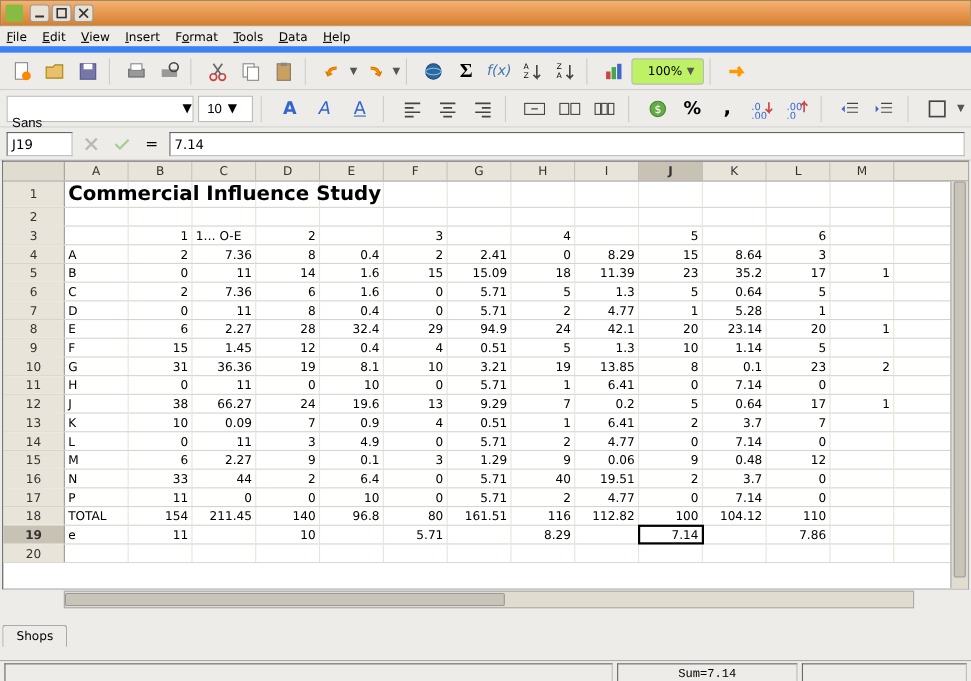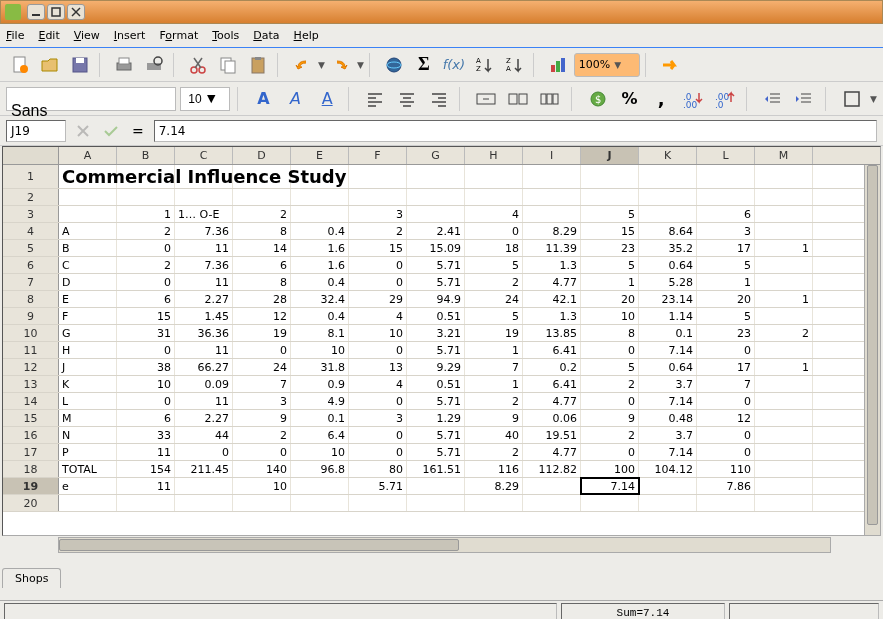--- a/index.html
+++ b/index.html
@@ -1,31 +1,31 @@
 <!DOCTYPE html>
 <html><head>
 <meta charset="utf-8">
 <style>
   * { box-sizing: border-box; margin: 0; padding: 0; }
   body { font-family: "DejaVu Sans", "Liberation Sans", sans-serif; font-size: 11px; background: #edece8; color: #000; width: 883px; height: 619px; overflow: hidden; }
   .titlebar { height: 24px; background: linear-gradient(to bottom, #f5b070, #d77f2f); display: flex; align-items: center; padding: 0 4px; color: #fff; font-weight: bold; border: 1px solid #a85; }
   .titlebar .title { flex: 1; text-align: center; font-size: 12px; }
   .titlebar .winbtn { width: 18px; height: 16px; margin-left: 2px; background: #e8e2d6; border: 1px solid #999; border-radius: 3px; display: flex; align-items: center; justify-content: center; color: #333; font-size: 10px; cursor: pointer; }
   .titlebar .appicon { width: 16px; height: 16px; background: #8b4; border-radius: 2px; margin-right: 4px; }
-  .menubar { height: 24px; background: #edece8; display: flex; align-items: center; padding: 0 6px; border-bottom: 1px solid #3b82f6; }
+  .menubar { height: 24px; background: #edece8; display: flex; align-items: center; padding: 0 6px; border-bottom: 6px solid #3b82f6; }
   .menubar span { margin-right: 14px; cursor: pointer; }
   .menubar span u { text-decoration: underline; }
   .toolbar { height: 34px; background: #edece8; display: flex; align-items: center; padding: 0 6px; border-bottom: 1px solid #ccc; gap: 2px; }
   .tbtn { width: 28px; height: 28px; display: flex; align-items: center; justify-content: center; border-radius: 2px; cursor: pointer; }
   .tsep { width: 6px; height: 24px; border-left: 1px solid #ccc; margin: 0 3px; }
-  .tdropdown { display: flex; align-items: center; border: 1px solid #bbb; border-radius: 3px; background: #fdba74; height: 24px; padding: 0 4px; }
+  .tdropdown { display: flex; align-items: center; border: 1px solid #bbb; border-radius: 3px; background: #bef264; height: 24px; padding: 0 14px; }
   .tdropdown .caret { margin-left: 4px; font-size: 9px; color: #555; }
   .formatbar { height: 34px; background: #edece8; display: flex; align-items: center; padding: 0 6px; border-bottom: 1px solid #ccc; gap: 4px; }
   .fontbox { display: flex; align-items: center; border: 1px solid #bbb; background: #fff; height: 24px; padding: 0 4px; width: 170px; }
-  .fontbox input { border: none; outline: none; flex: 1; font-size: 16px; background: transparent; margin-top: 24px; }
+  .fontbox input { border: none; outline: none; flex: 1; font-size: 12px; background: transparent; margin-top: 24px; }
   .sizebox { display: flex; align-items: center; border: 1px solid #bbb; background: #fff; height: 24px; padding: 0 2px; width: 50px; }
   .sizebox input { border: none; outline: none; width: 24px; text-align: center; font-size: 12px; background: transparent; }
   .cellref-bar { height: 30px; background: #edece8; display: flex; align-items: center; padding: 0 6px; border-bottom: 1px solid #ccc; gap: 6px; }
   .cellref { border: 1px inset #bbb; background: #ffffff; height: 22px; width: 60px; padding: 0 4px; font-size: 12px; display: flex; align-items: center; }
   .formula-input { flex: 1; border: 1px inset #bbb; background: #fff; height: 22px; padding: 0 4px; font-size: 12px; display: flex; align-items: center; }
   .grid-wrap { position: relative; height: 390px; background: #fff; border: 1px inset #aaa; margin: 0 2px; overflow: hidden; }
   .colheads { display: flex; height: 18px; background: #e8e4da; border-bottom: 1px solid #999; position: sticky; top: 0; }
   .corner { width: 56px; border-right: 1px solid #999; background: #e0dcd0; }
   .colh { width: 58px; border-right: 1px solid #bbb; display: flex; align-items: center; justify-content: center; font-size: 11px; color: #333; background: #e8e4da; }
   .colh.active { background: #c8c2b4; font-weight: bold; }
@@ -510,21 +510,21 @@
         <div class="cell">7.14</div>
         <div class="cell">0</div>
         <div class="cell"></div>
       </div>
       <div class="row">
         <div class="rowh">12</div>
         <div class="cell txt">J</div>
         <div class="cell">38</div>
         <div class="cell">66.27</div>
         <div class="cell">24</div>
-        <div class="cell">31.8</div>
+        <div class="cell">19.6</div>
         <div class="cell">13</div>
         <div class="cell">9.29</div>
         <div class="cell">7</div>
         <div class="cell">0.2</div>
         <div class="cell">5</div>
         <div class="cell">0.64</div>
         <div class="cell">17</div>
         <div class="cell">1</div>
       </div>
       <div class="row">

